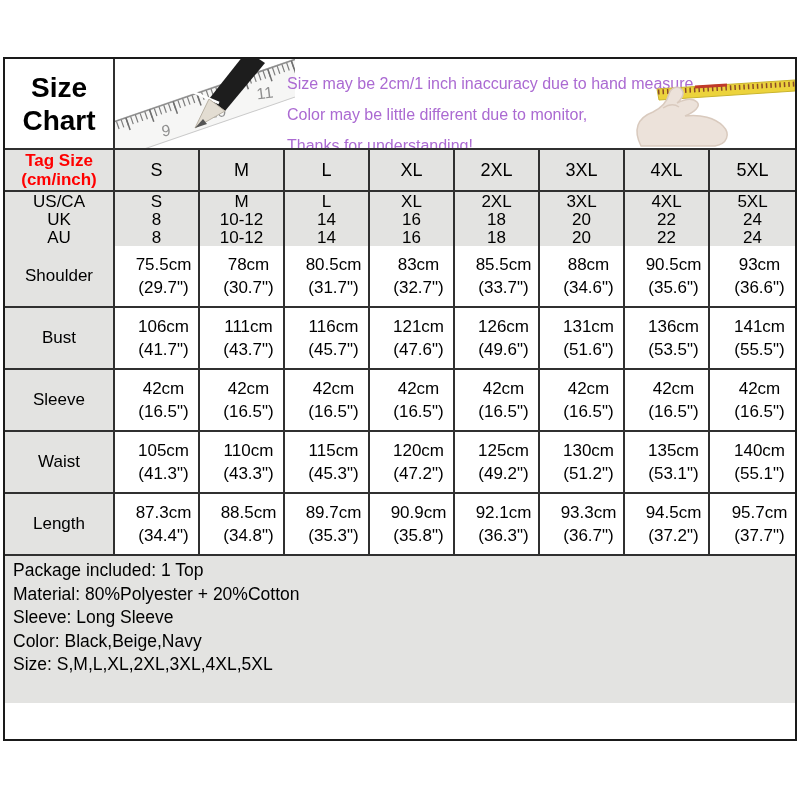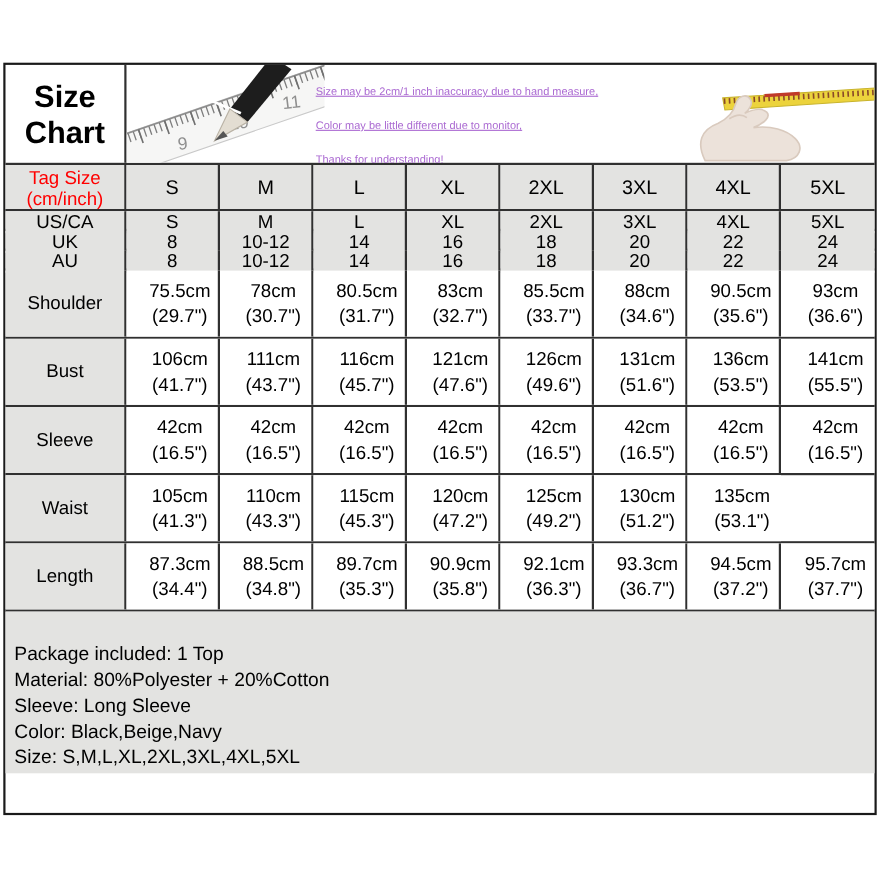--- a/index.html
+++ b/index.html
@@ -15,39 +15,39 @@
   .sheet{position:absolute;left:3px;top:57px;width:794px;height:684px;
     border:2px solid #1a1a1a;background:#fff;}
   
   .hdr-row{display:flex;height:91px;border-bottom:2px solid var(--line);}
   .title-cell{width:110px;border-right:2px solid var(--line);display:flex;
     align-items:center;justify-content:center;text-align:center;
     font-size:28px;font-weight:bold;line-height:33px;padding:0 14px;}
   .hdr-art{position:relative;flex:1;overflow:hidden;}
   .pencil-art{position:absolute;left:0;top:0;}
   .hand-art{position:absolute;right:0;bottom:0;}
-  .notes{position:absolute;left:172px;top:9px;font-size:10px;
-    color:var(--note-purple);line-height:31px;white-space:nowrap;text-decoration:underline;}
+  .notes{position:absolute;left:172px;top:9px;font-size:16px;
+    color:var(--note-purple);line-height:31px;white-space:nowrap;}
   
   .trow{display:grid;grid-template-columns:110px repeat(8,1fr);
     border-bottom:2px solid var(--line);}
   .trow:last-child{border-bottom:none;}
   .tcell{border-right:2px solid var(--line);display:flex;flex-direction:column;
     align-items:center;justify-content:center;text-align:center;
     font-size:17px;background:#fff;}
   .tcell:last-child{border-right:none;}
   .gray{background:var(--cell-gray);}
   .tag-row{height:42px;}
-  .tag-label{color:var(--accent-red);font-weight:normal;line-height:19px;justify-content:flex-end;}
+  .tag-label{color:var(--accent-red);font-weight:bold;line-height:19px;}
   .conv-row{height:18px;}
   .size-val{font-size:18px;}
   .meas-row{height:62px;}
   .meas-cell{line-height:23px;font-size:17px;padding-left:14px;}
   
-  .footer{height:147px;background:var(--cell-gray);padding:27px 8px 0 8px;
+  .footer{height:147px;background:var(--cell-gray);padding:3px 8px 0 8px;
     font-size:17.5px;line-height:23.5px;}
 </style>
 </head>
 <body>
 
 <div class="sheet">
 
   <div class="hdr-row">
     <div class="title-cell">Size Chart</div>
     <div class="hdr-art">
@@ -267,20 +267,24 @@
         <div>(49.2")</div>
       </div>
     <div class="tcell meas-cell">
         <div>130cm</div>
         <div>(51.2")</div>
       </div>
     <div class="tcell meas-cell">
         <div>135cm</div>
         <div>(53.1")</div>
       </div>
+    <div class="tcell meas-cell">
+        <div>140cm</div>
+        <div>(55.1")</div>
+      </div>
   </div>
 
   <div class="trow meas-row">
     <div class="tcell gray">Length</div>
     <div class="tcell meas-cell">
         <div>87.3cm</div>
         <div>(34.4")</div>
       </div>
     <div class="tcell meas-cell">
         <div>88.5cm</div>

